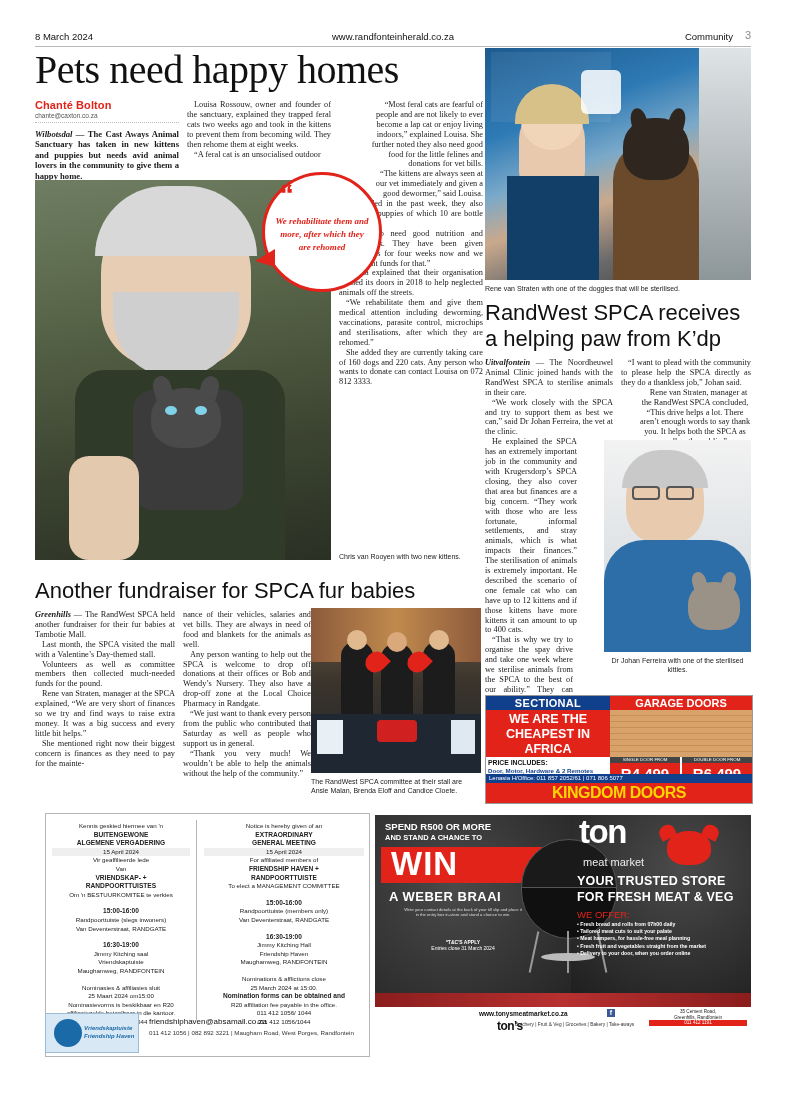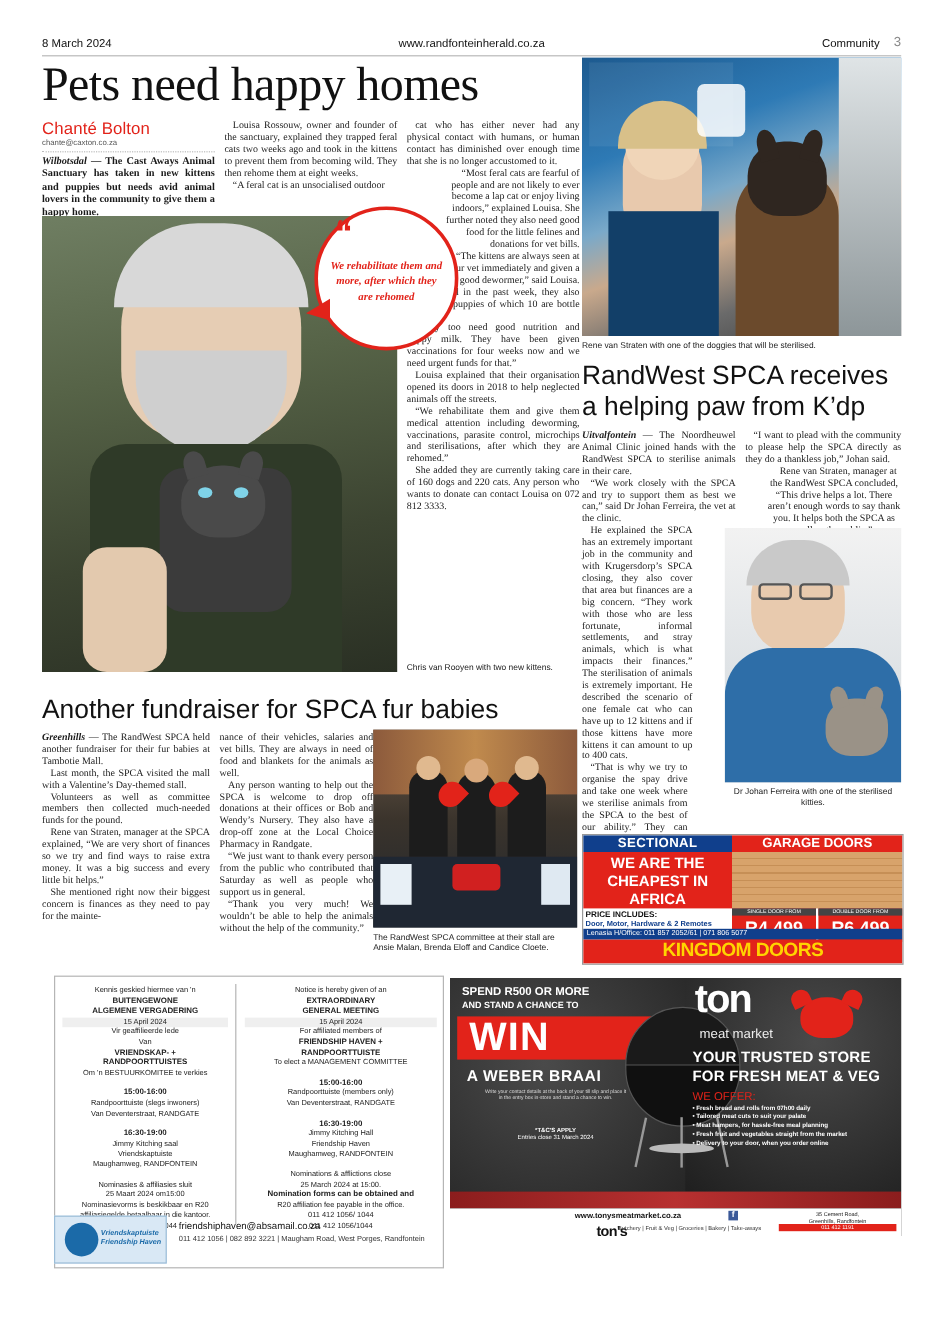--- a/index.html
+++ b/index.html
@@ -14,21 +14,21 @@
   .masthead .sec{position:absolute;right:18px;top:3px;}
   .masthead .pg{position:absolute;right:0;top:1px;font-size:11px;color:#888;}
   .rule{position:absolute;left:35px;top:46px;width:716px;height:1px;background:#b9b9b9;}
 
   
   .hl-main{position:absolute;left:35px;top:48px;width:450px;
     font-family:"Liberation Serif",serif;font-size:40px;line-height:44px;font-weight:400;letter-spacing:-.5px;}
 
   
   .byline{position:absolute;left:35px;top:99px;width:144px;font-family:"Liberation Sans",sans-serif;}
-  .byline .nm{font-size:14px;font-weight:normal;color:#e2231a;letter-spacing:.1px;}
+  .byline .nm{font-size:11px;font-weight:bold;color:#e2231a;letter-spacing:.1px;}
   .byline .em{font-size:6.5px;color:#555;margin-top:1px;}
   .byline .dots{margin-top:3px;border-top:1px dotted #bbb;width:100%;}
 
   
   .col{position:absolute;font-family:"Liberation Serif",serif;font-size:8.3px;line-height:9.9px;text-align:justify;color:#1a1a1a;}
   .col p{margin:0;text-indent:7px;}
   .col p.noind{text-indent:0;}
   .lead{font-weight:bold;font-size:8.6px;line-height:10.4px;}
   .lead i{font-style:italic;}
 
@@ -182,21 +182,20 @@
     <div style="position:absolute;left:34px;top:276px;width:70px;height:104px;background:#e3c9ae;border-radius:20px;"></div>
   </div>
 
   <div class="bubble">
     <div class="tail"></div>
     <div class="qm">“</div>
     <div class="qt">We rehabilitate them and more, after which they are rehomed</div>
   </div>
 
   <div class="col" style="left:339px;top:100px;width:144px;">
-    <p>cat who has either never had any physical contact with humans, or human contact has diminished over enough time that she is no longer accustomed to it.</p>
     <p style="width:118px;margin-left:26px;text-align:right;">“Most feral cats are fearful of people and are not likely to ever become a lap cat or enjoy living indoors,” explained Louisa. She further noted they also need good food for the little felines and donations for vet bills.</p>
     <p style="width:112px;margin-left:32px;text-align:right;">“The kittens are always seen at our vet immediately and given a good dewormer,” said Louisa.</p>
     <p>She added in the past week, they also took in 16 puppies of which 10 are bottle babies.</p>
     <p>“They too need good nutrition and puppy milk. They have been given vaccinations for four weeks now and we need urgent funds for that.”</p>
     <p>Louisa explained that their organisation opened its doors in 2018 to help neglected animals off the streets.</p>
     <p>“We rehabilitate them and give them medical attention including deworming, vaccinations, parasite control, microchips and sterilisations, after which they are rehomed.”</p>
     <p>She added they are currently taking care of 160 dogs and 220 cats. Any person who wants to donate can contact Louisa on 072 812 3333.</p>
   </div>
   <div class="cap" style="left:339px;top:553px;width:144px;">Chris van Rooyen with two new kittens.</div>
 

